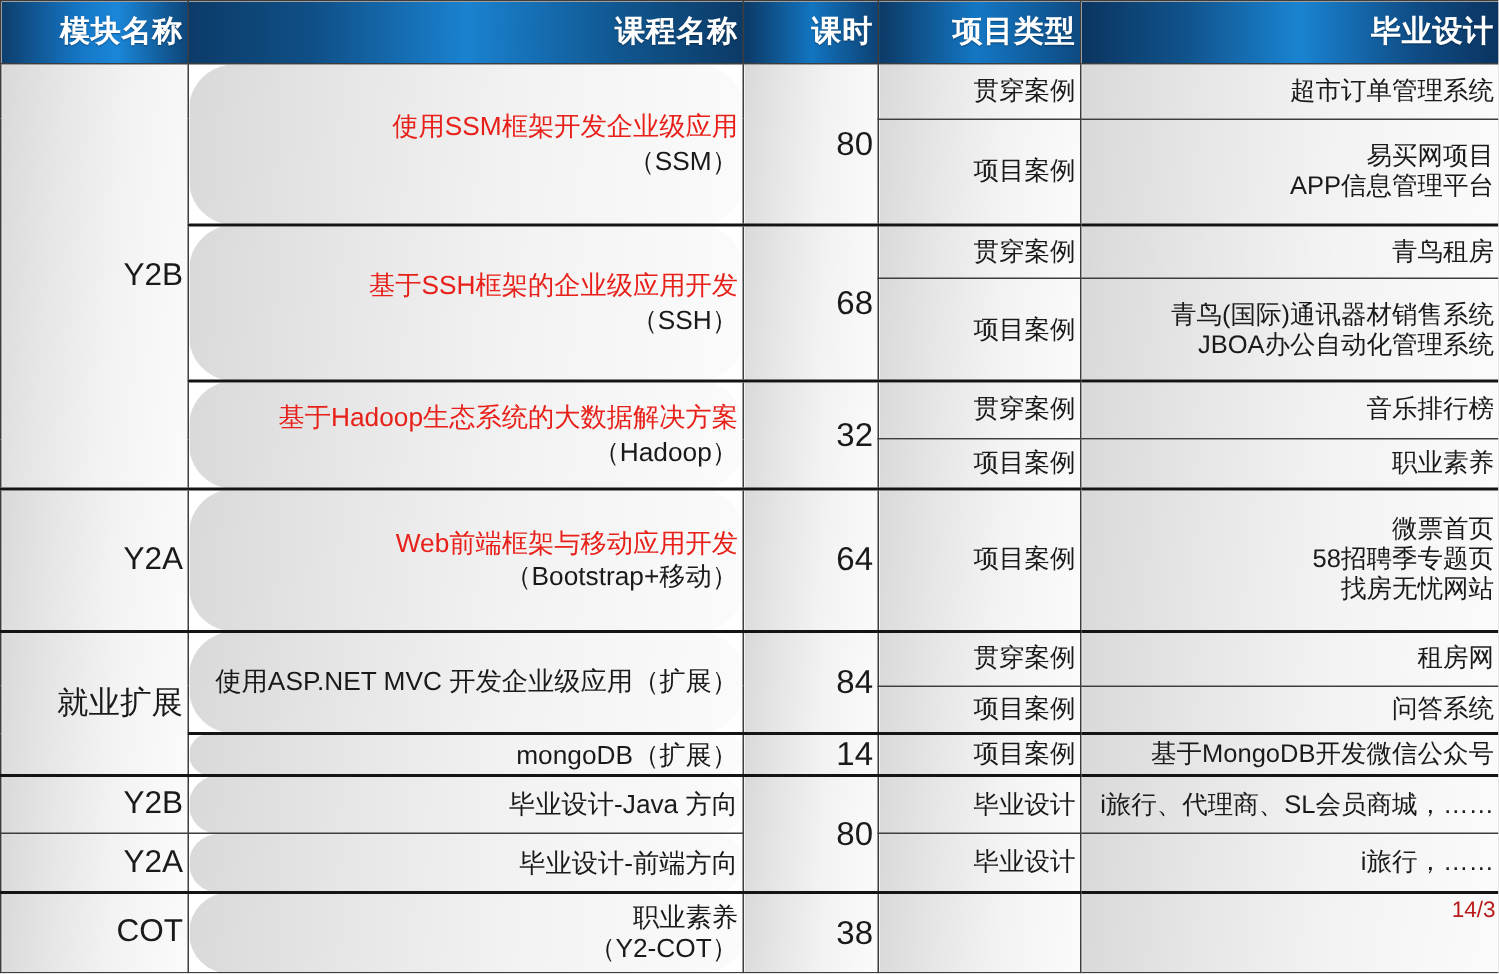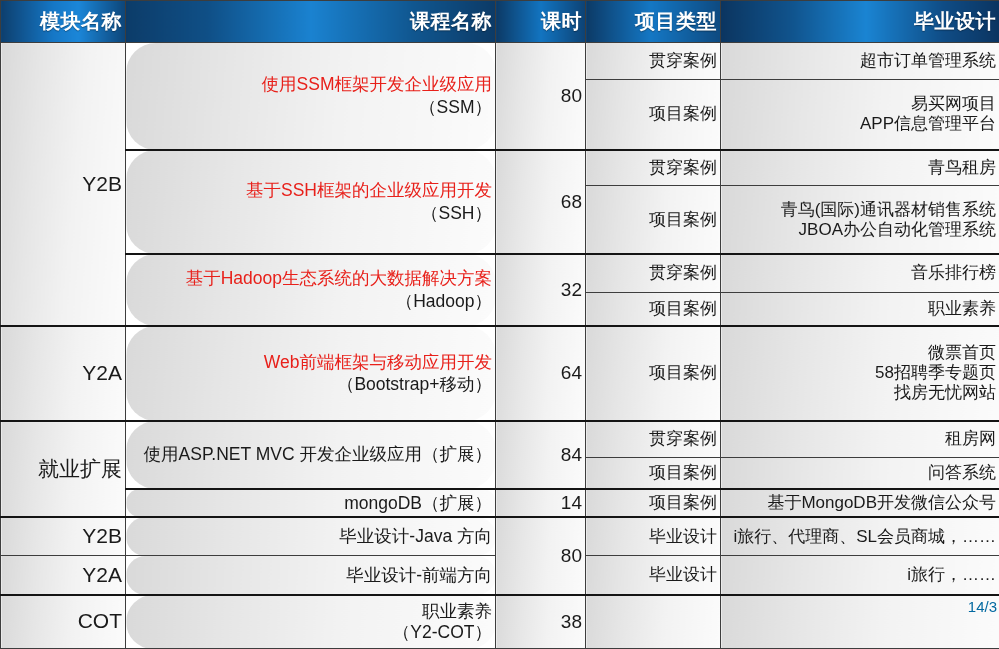--- a/index.html
+++ b/index.html
@@ -87,21 +87,21 @@
   td.course .sub {
     color: #1a1a1a;
     display: block;
     margin-top: 2px;
   }
   td.course .plain {
     color: #1a1a1a;
     display: block;
   }
   td.hours {
-    font-size: 19px;
+    font-size: 22px;
   }
   td.ptype {
     font-size: 17px;
   }
   td.pname {
     font-size: 17px;
     border-right: 2px solid #1a1a1a;
   }
   td.pname .ln { display: block; }
 
@@ -112,21 +112,21 @@
   .thicktop {
     border-top: 2px solid #141414 !important;
   }
 
   
   #page-number {
     position: absolute;
     right: 2px;
     top: 598px;
     font-size: 15px;
-    color: #0369a1;
+    color: #b91c1c;
     font-family: "Liberation Sans", sans-serif;
     letter-spacing: 0px;
     z-index: 5;
     background: transparent;
   }
 </style>
 </head>
 <body>
 
 <div id="page">

